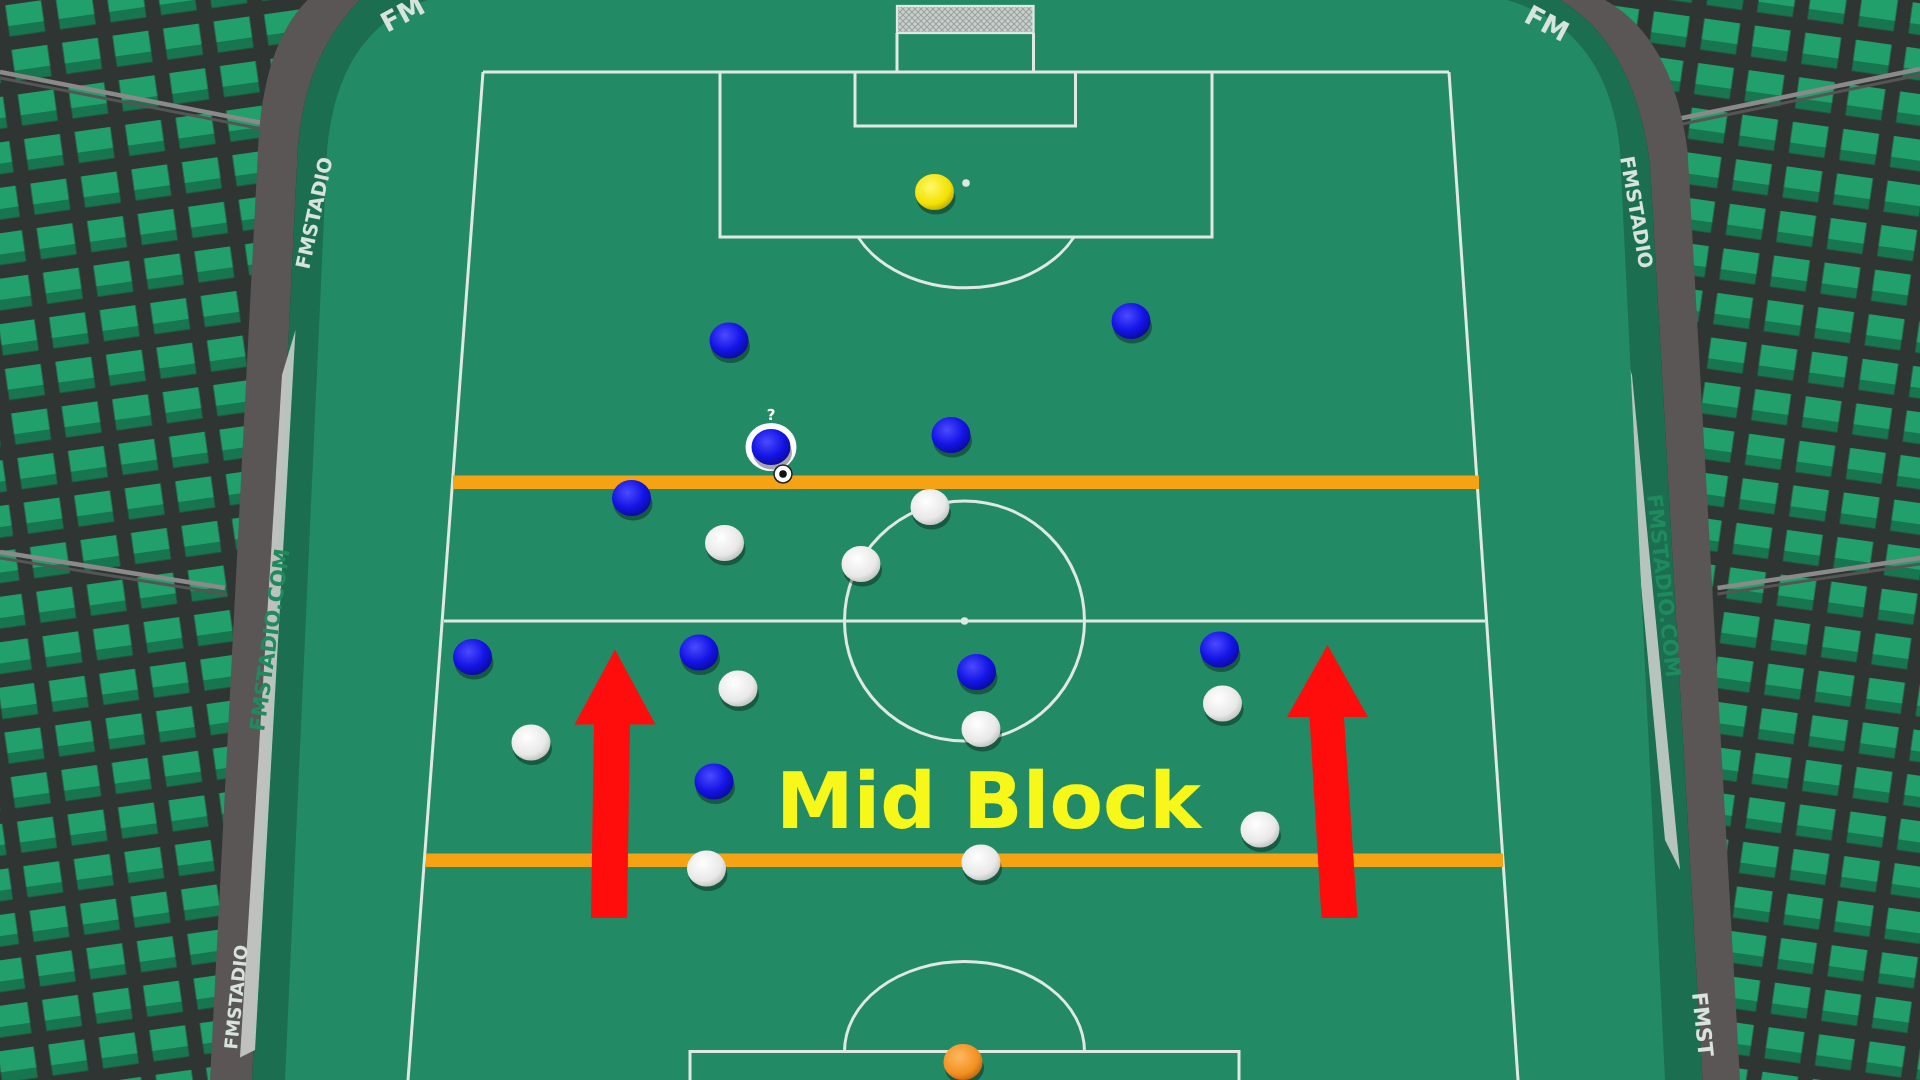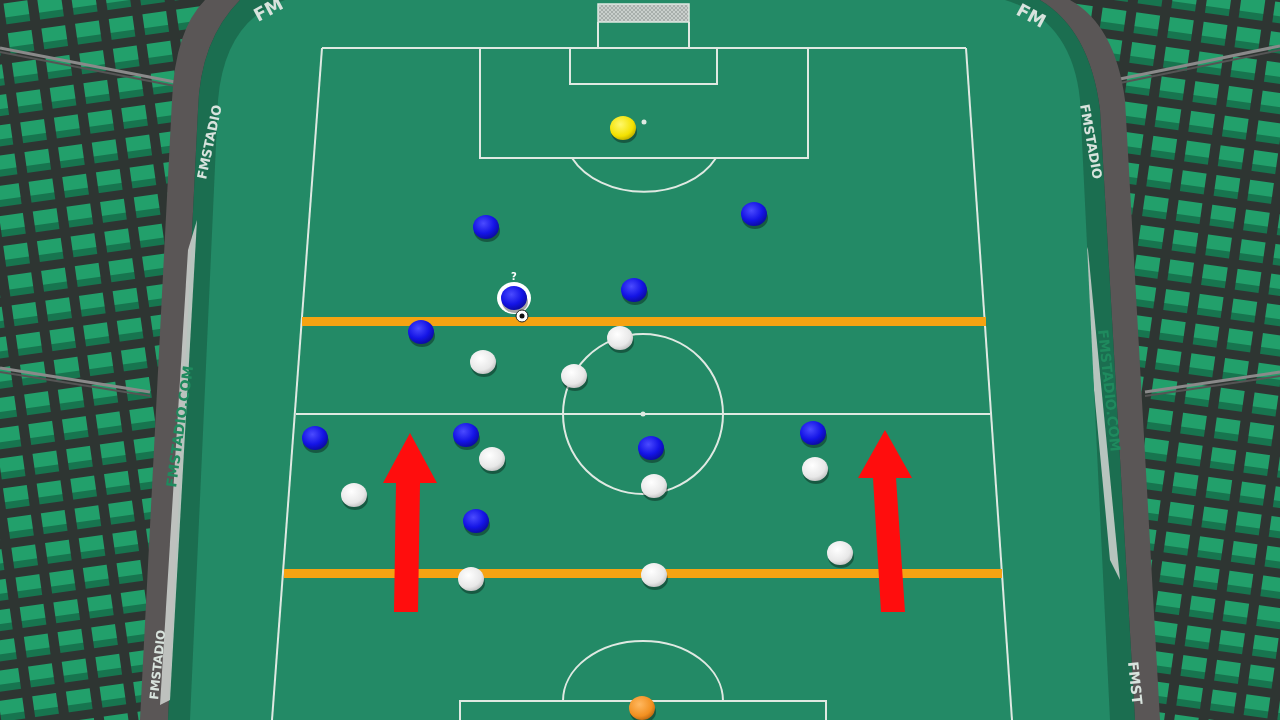--- a/index.html
+++ b/index.html
@@ -213,13 +213,14 @@
           <ellipse cx="624" cy="132" rx="13" ry="11" fill="rgba(0,0,0,0.35)"></ellipse>
           <ellipse cx="623" cy="128" rx="13" ry="12" fill="url(#yellowG)"></ellipse>
         </g>
         <g>
           <ellipse cx="643" cy="712" rx="13" ry="11" fill="rgba(0,0,0,0.35)"></ellipse>
           <ellipse cx="642" cy="708" rx="13" ry="12" fill="url(#orangeG)"></ellipse>
         </g>
       </g>
 </svg>
 
+<div class="overlay-title">Mid Block</div>
 </div>
 
 </body></html>

